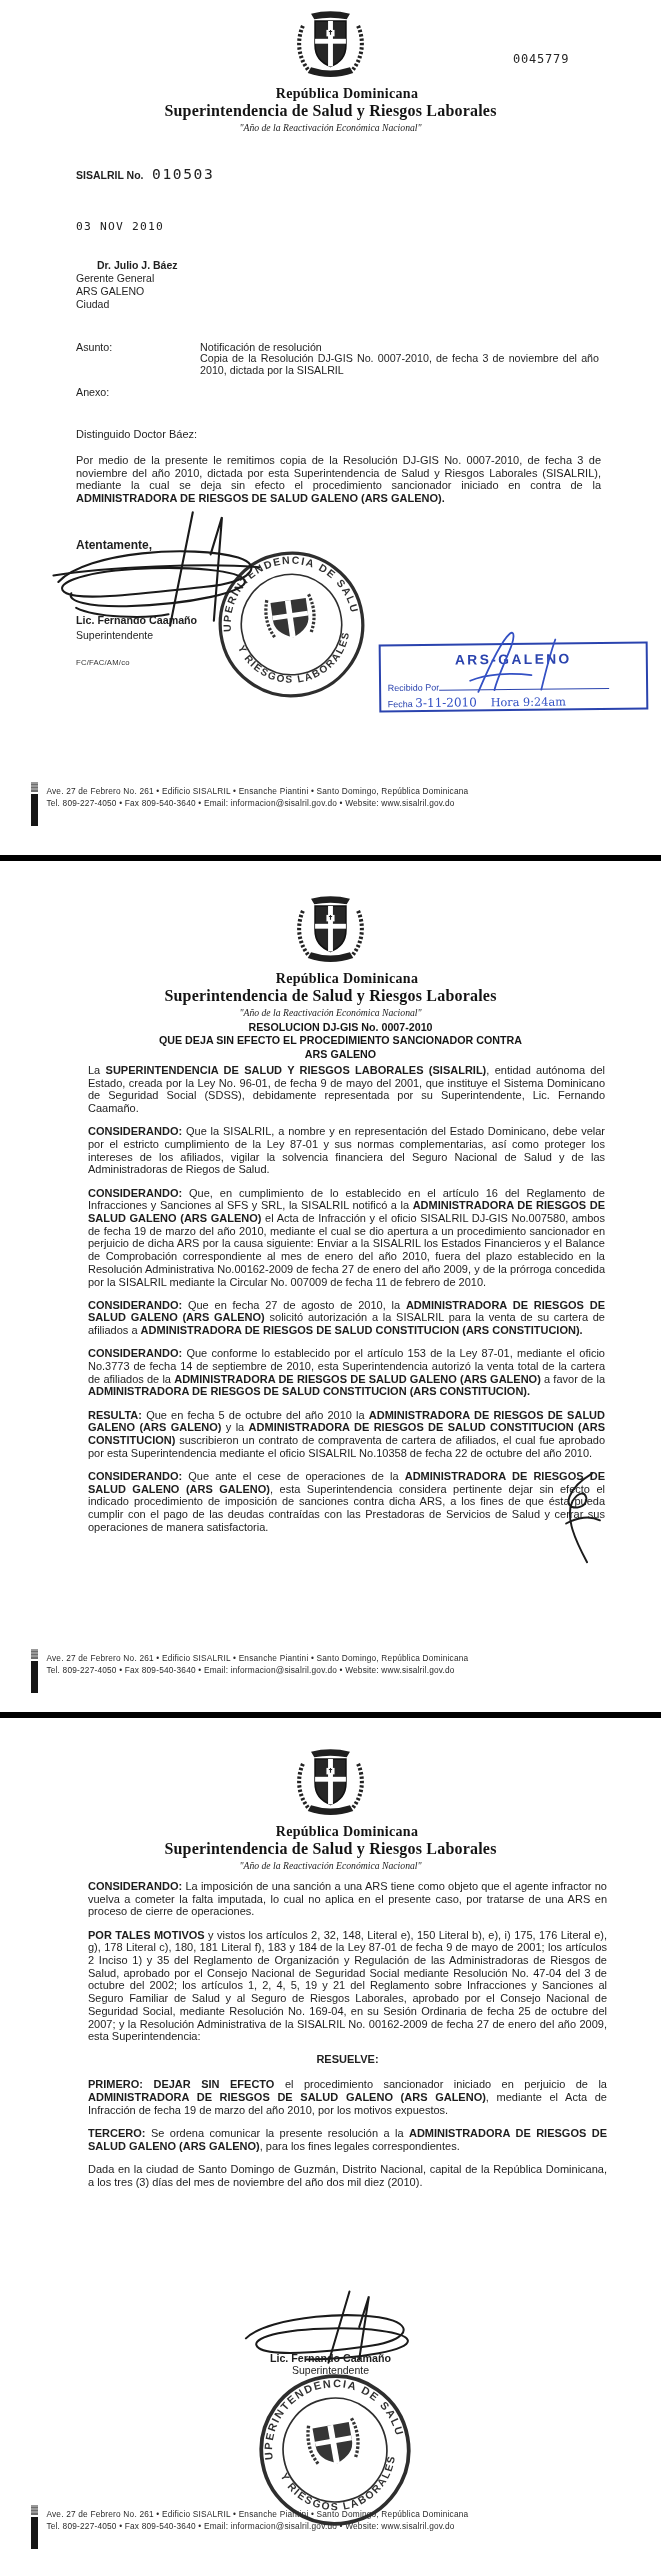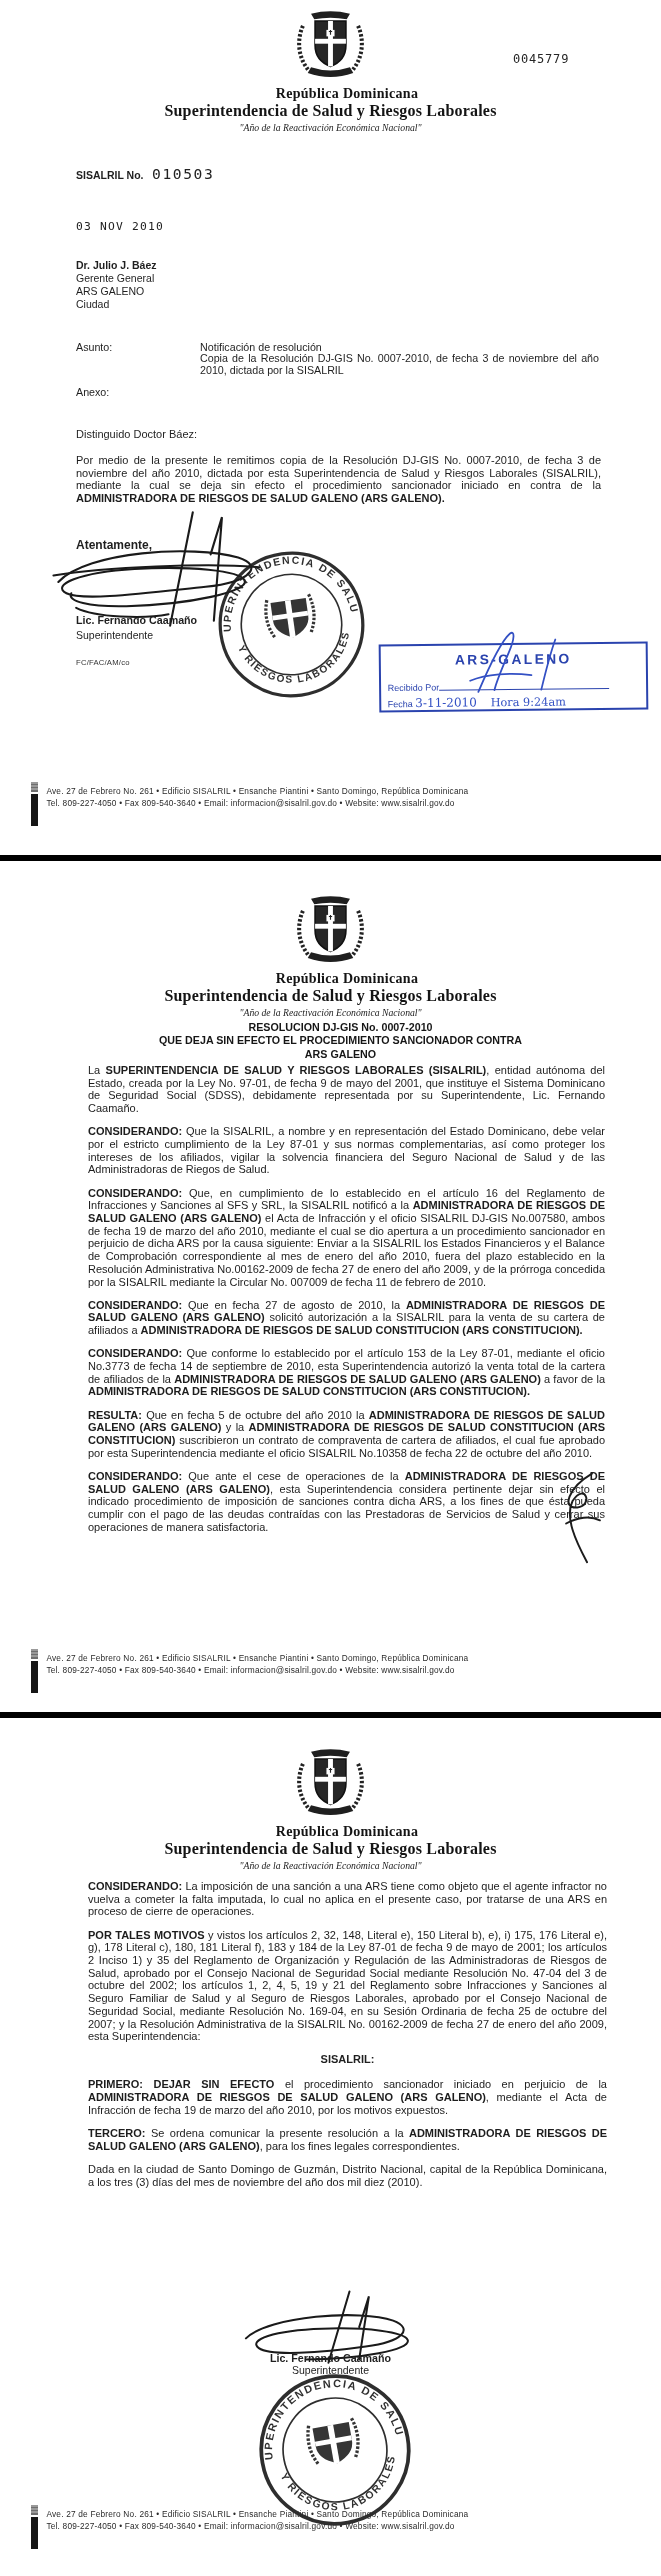--- a/index.html
+++ b/index.html
@@ -31,21 +31,21 @@
   .para { font-size:11px; line-height:12.7px; text-align:justify; color:#1d1d1d; margin-bottom:10.5px;}
   .rb { font-weight:bold; }
 
   
   .p1-abs { position:absolute; }
   .stamp-num { font-family:"DejaVu Sans Mono", monospace; font-size:12px; letter-spacing:0.8px; color:#262626;}
   .ref-label { font-weight:bold; font-size:10.5px; }
   .ref-num { font-family:"DejaVu Sans Mono", monospace; font-size:14.6px; letter-spacing:1.6px; color:#222;}
   .date-stamp { font-family:"DejaVu Sans Mono", monospace; font-size:11.3px; letter-spacing:1.2px; color:#222;}
   .addr { font-size:10.5px; line-height:13px; }
-  .addr .b { font-weight:bold; }
+  .addr .b { font-weight:bold;margin-left:21px; }
   .lbl { font-size:10.7px; }
   .val { font-size:10.7px; }
   .sal { font-size:11px; }
   .closing { font-size:12px;font-weight:bold; }
   .signer-name { font-weight:bold; font-size:10.7px; }
   .signer-title { font-size:10.5px; }
   .initials { font-size:7.7px; letter-spacing:0.2px; color:#333;}
 
   
   .rstamp { position:absolute; left:379px; top:643px; width:269px; height:68px;
@@ -204,21 +204,21 @@
       <div class="motto">"Año de la Reactivación Económica Nacional"</div>
     </div>
 
     <div class="res-title" style="top:160px;padding-left:20px;">
       <div>RESOLUCION DJ-GIS No. 0007-2010</div>
       <div>QUE DEJA SIN EFECTO EL PROCEDIMIENTO SANCIONADOR CONTRA</div>
       <div>ARS GALENO</div>
     </div>
 
     <div class="col" style="left:88px; top:203px; width:517px;">
-      <div class="para"><span>La </span><span class="rb">SUPERINTENDENCIA DE SALUD Y RIESGOS LABORALES (SISALRIL)</span><span>, entidad autónoma del Estado, creada por la Ley No. 97-01, de fecha 9 de mayo del 2001, que instituye el Sistema Dominicano de Seguridad Social (SDSS), debidamente representada por su Superintendente, Lic. Fernando Caamaño.</span></div>
+      <div class="para"><span>La </span><span class="rb">SUPERINTENDENCIA DE SALUD Y RIESGOS LABORALES (SISALRIL)</span><span>, entidad autónoma del Estado, creada por la Ley No. 96-01, de fecha 9 de mayo del 2001, que instituye el Sistema Dominicano de Seguridad Social (SDSS), debidamente representada por su Superintendente, Lic. Fernando Caamaño.</span></div>
       <div class="para"><span class="rb">CONSIDERANDO:</span><span> Que la SISALRIL, a nombre y en representación del Estado Dominicano, debe velar por el estricto cumplimiento de la Ley 87-01 y sus normas complementarias, así como proteger los intereses de los afiliados, vigilar la solvencia financiera del Seguro Nacional de Salud y de las Administradoras de Riegos de Salud.</span></div>
       <div class="para"><span class="rb">CONSIDERANDO:</span><span> Que, en cumplimiento de lo establecido en el artículo 16 del Reglamento de Infracciones y Sanciones al SFS y SRL, la SISALRIL notificó a la </span><span class="rb">ADMINISTRADORA DE RIESGOS DE SALUD GALENO (ARS GALENO)</span><span> el Acta de Infracción y el oficio SISALRIL DJ-GIS No.007580, ambos de fecha 19 de marzo del año 2010, mediante el cual se dio apertura a un procedimiento sancionador en perjuicio de dicha ARS por la causa siguiente: Enviar a la SISALRIL los Estados Financieros y el Balance de Comprobación correspondiente al mes de enero del año 2010, fuera del plazo establecido en la Resolución Administrativa No.00162-2009 de fecha 27 de enero del año 2009, y de la prórroga concedida por la SISALRIL mediante la Circular No. 007009 de fecha 11 de febrero de 2010.</span></div>
       <div class="para"><span class="rb">CONSIDERANDO:</span><span> Que en fecha 27 de agosto de 2010, la </span><span class="rb">ADMINISTRADORA DE RIESGOS DE SALUD GALENO (ARS GALENO)</span><span> solicitó autorización a la SISALRIL para la venta de su cartera de afiliados a </span><span class="rb">ADMINISTRADORA DE RIESGOS DE SALUD CONSTITUCION (ARS CONSTITUCION).</span></div>
       <div class="para"><span class="rb">CONSIDERANDO:</span><span> Que conforme lo establecido por el artículo 153 de la Ley 87-01, mediante el oficio No.3773 de fecha 14 de septiembre de 2010, esta Superintendencia autorizó la venta total de la cartera de afiliados de la </span><span class="rb">ADMINISTRADORA DE RIESGOS DE SALUD GALENO (ARS GALENO)</span><span> a favor de la </span><span class="rb">ADMINISTRADORA DE RIESGOS DE SALUD CONSTITUCION  (ARS CONSTITUCION).</span></div>
       <div class="para"><span class="rb">RESULTA:</span><span> Que en fecha 5 de octubre del año 2010 la </span><span class="rb">ADMINISTRADORA DE RIESGOS DE SALUD GALENO (ARS GALENO)</span><span> y la </span><span class="rb">ADMINISTRADORA DE RIESGOS DE SALUD CONSTITUCION  (ARS CONSTITUCION)</span><span> suscribieron un contrato de compraventa de cartera de afiliados, el cual fue aprobado por esta Superintendencia mediante el oficio SISALRIL No.10358 de fecha 22 de octubre del año 2010.</span></div>
       <div class="para"><span class="rb">CONSIDERANDO:</span><span> Que ante el cese de operaciones de la </span><span class="rb">ADMINISTRADORA DE RIESGOS DE SALUD GALENO (ARS GALENO)</span><span>, esta Superintendencia considera pertinente dejar sin efecto el indicado procedimiento de imposición de sanciones contra dicha ARS, a los fines de que ésta pueda cumplir con el pago de las deudas contraídas con las Prestadoras de Servicios de Salud y cerrar sus operaciones de manera satisfactoria.</span></div>
     </div>
 
     <svg class="sig" style="left:550px; top:606px;" width="58" height="105" viewBox="0 0 72 130">
       <g fill="none" stroke="#1c1c1c" stroke-width="2.4" stroke-linecap="round">
@@ -256,21 +256,21 @@
         <path d="M18,80 Q46,90 74,80 L70,73 Q46,81 22,73 Z" fill="#1f1f1f"></path>
       </svg>
       <div class="org1">República Dominicana</div>
       <div class="org2">Superintendencia de Salud y Riesgos Laborales</div>
       <div class="motto">"Año de la Reactivación Económica Nacional"</div>
     </div>
 
     <div class="col" style="left:88px; top:162px; width:519px;">
       <div class="para"><span class="rb">CONSIDERANDO:</span><span> La imposición de una sanción a una ARS tiene como objeto que el agente infractor no vuelva a cometer la falta imputada, lo cual no aplica en el presente caso, por tratarse de una ARS en proceso de cierre de operaciones.</span></div>
       <div class="para"><span class="rb">POR TALES MOTIVOS</span><span> y vistos los artículos 2, 32, 148, Literal e), 150 Literal b), e), i) 175, 176 Literal e), g), 178 Literal c), 180, 181 Literal f), 183 y 184 de la Ley 87-01 de fecha 9 de mayo de 2001; los artículos 2 Inciso 1) y 35 del Reglamento de Organización y Regulación de las Administradoras de Riesgos de Salud, aprobado por el Consejo Nacional de Seguridad Social mediante Resolución No. 47-04 del 3 de octubre del 2002; los artículos 1, 2, 4, 5, 19 y 21 del  Reglamento sobre Infracciones y Sanciones al Seguro Familiar de Salud y al Seguro de Riesgos Laborales, aprobado por el Consejo Nacional de Seguridad Social, mediante Resolución No. 169-04, en su Sesión Ordinaria de fecha 25 de octubre del 2007; y la Resolución Administrativa de la SISALRIL No. 00162-2009 de fecha 27 de enero del año 2009, esta Superintendencia:</span></div>
-      <div class="center-b">SISALRIL:</div>
+      <div class="center-b">RESUELVE:</div>
       <div class="para"><span class="rb">PRIMERO: DEJAR SIN EFECTO</span><span> el procedimiento sancionador iniciado en perjuicio de la </span><span class="rb">ADMINISTRADORA DE RIESGOS DE SALUD GALENO (ARS GALENO)</span><span>, mediante el Acta de Infracción de fecha 19 de marzo del año 2010, por los motivos expuestos.</span></div>
       <div class="para"><span class="rb">TERCERO:</span><span> Se ordena comunicar la presente resolución a la </span><span class="rb">ADMINISTRADORA DE RIESGOS DE SALUD GALENO (ARS GALENO)</span><span>, para los fines legales correspondientes.</span></div>
       <div class="para">Dada en la ciudad de Santo Domingo de Guzmán, Distrito Nacional, capital de la República Dominicana, a los tres (3) días del mes de noviembre del año dos mil diez (2010).</div>
     </div>
 
     <svg class="sig" style="left:231px; top:567px;" width="203" height="89" viewBox="0 0 250 110">
       <g fill="none" stroke="#1a1a1a" stroke-width="2.5" stroke-linecap="round">
         <path d="M18,66 C46,38 160,30 200,44 C226,54 212,70 166,76 C110,84 48,88 34,78 C20,68 52,56 112,54 C168,52 214,58 218,68 C222,80 160,92 92,92"></path>
         <path d="M120,96 L146,8"></path>
         <path d="M158,92 L170,14 L158,52"></path>

